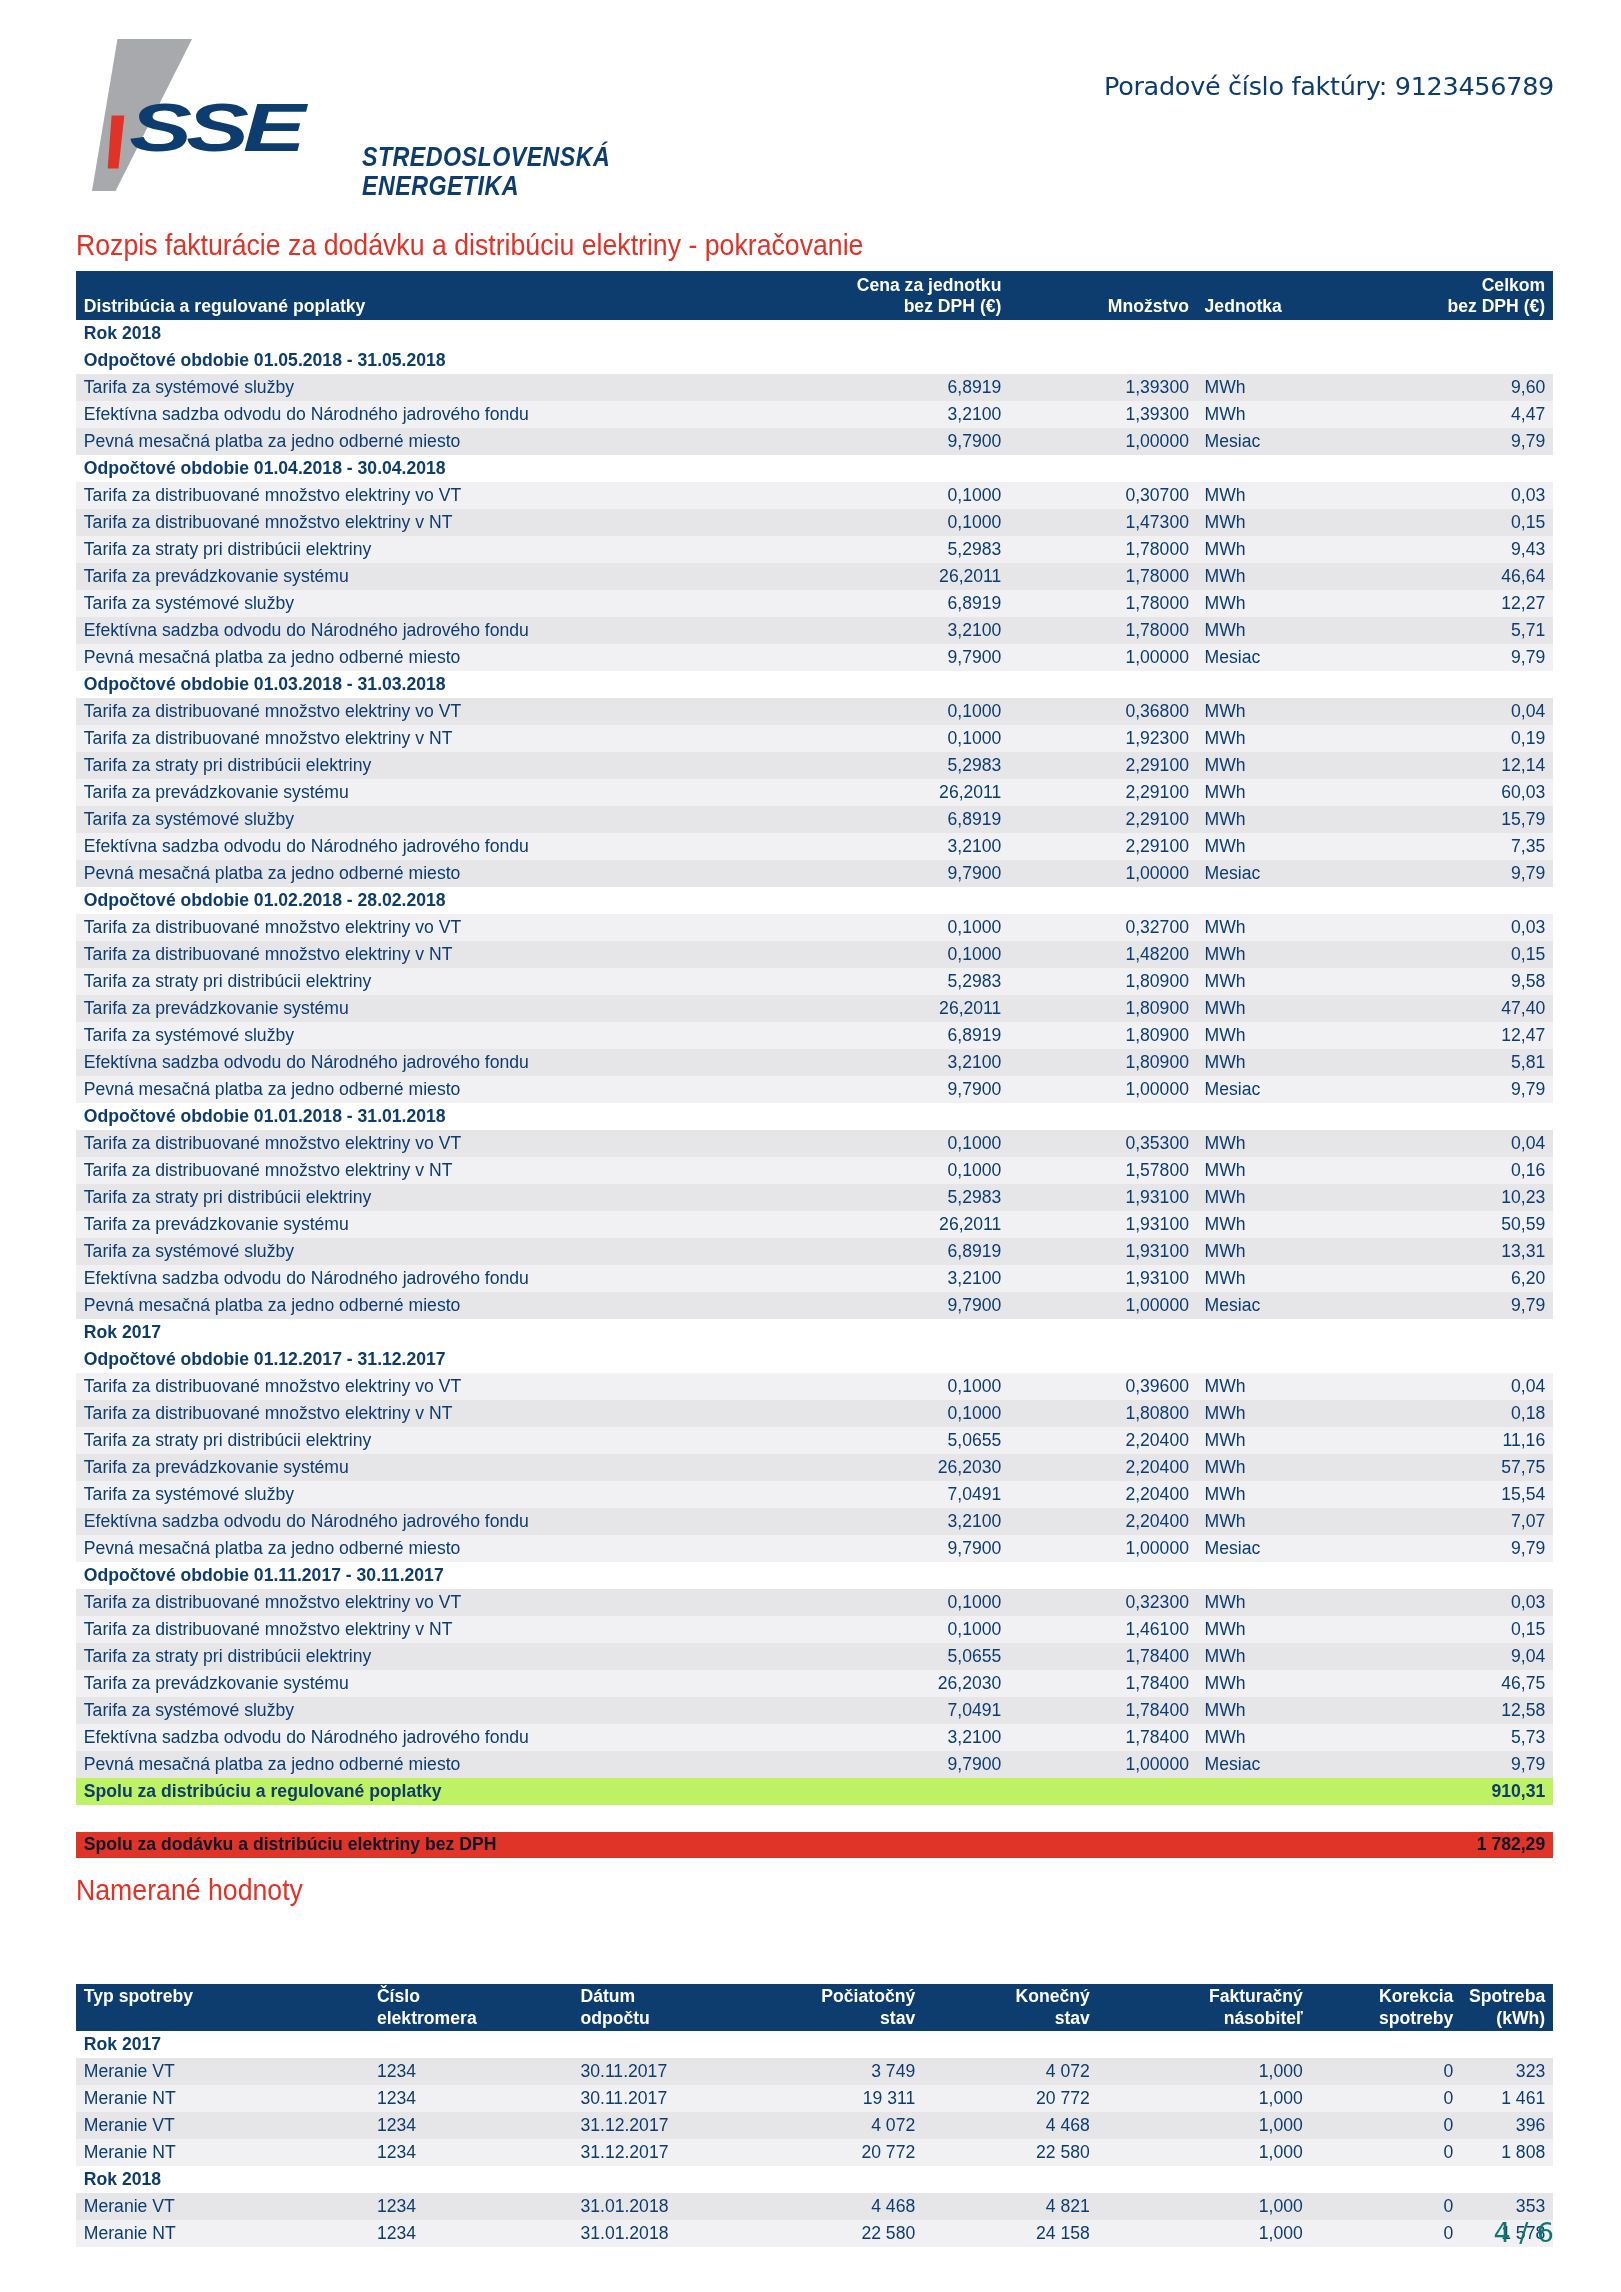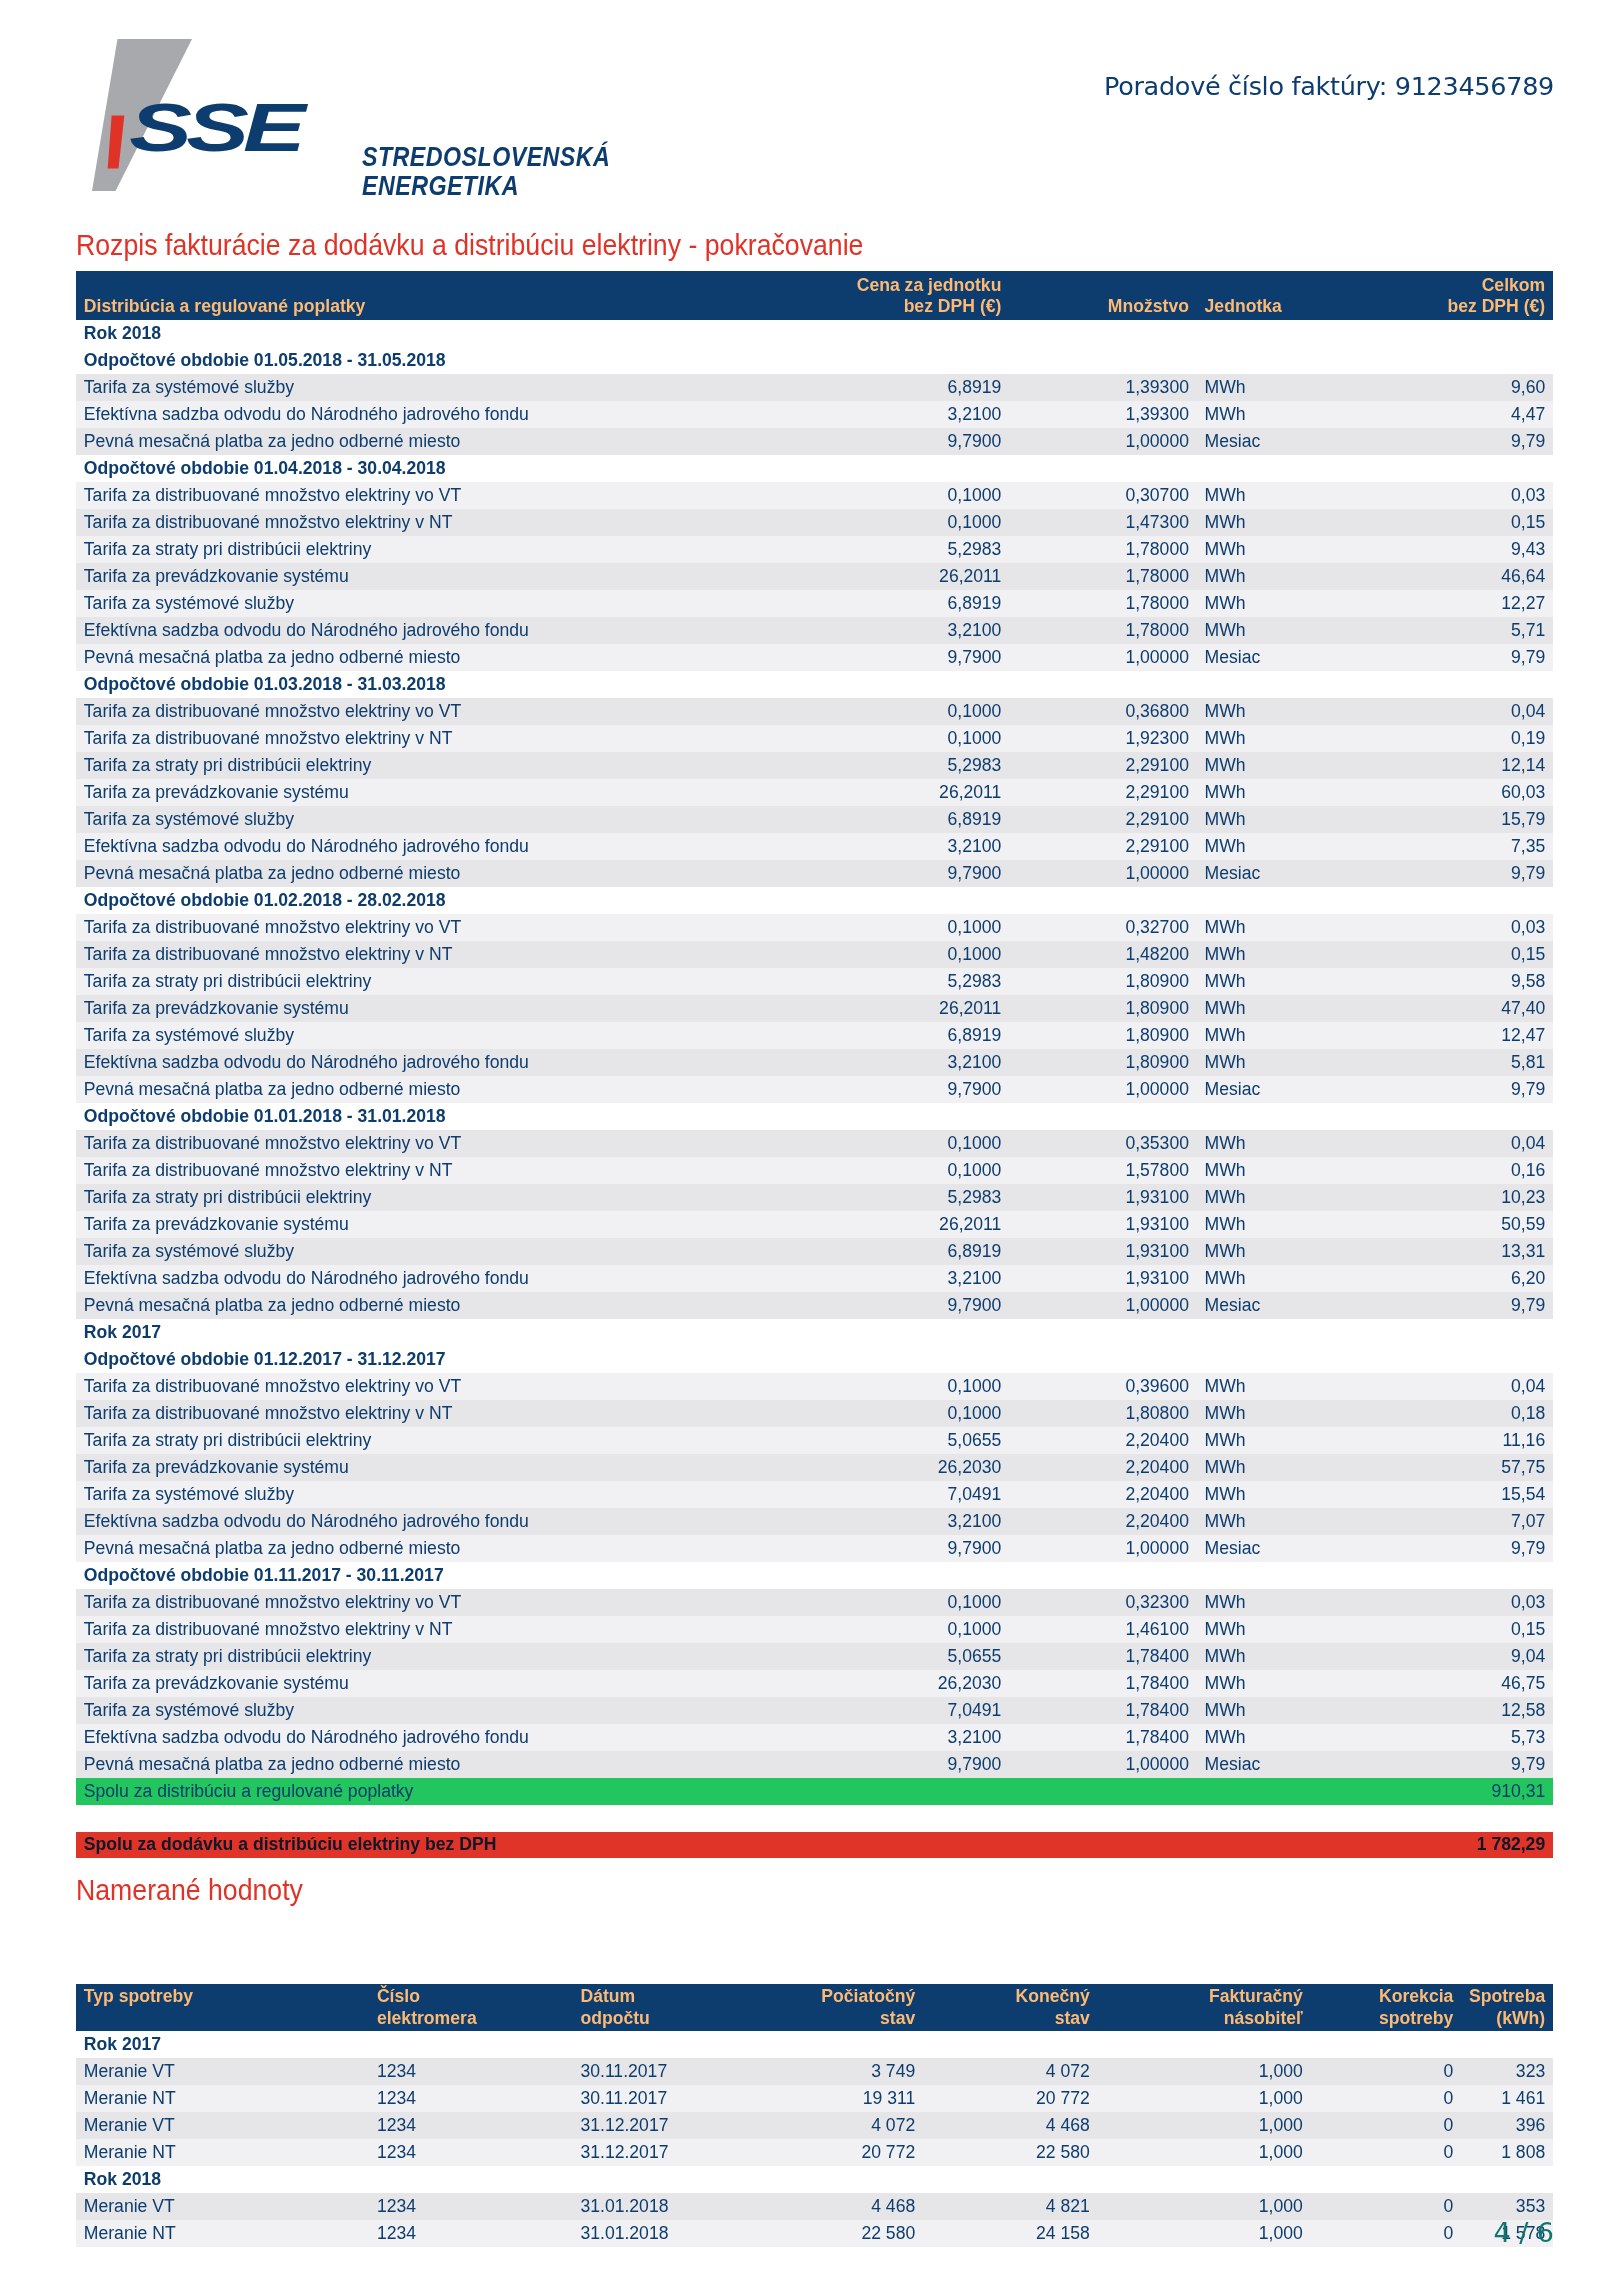--- a/index.html
+++ b/index.html
@@ -1,28 +1,28 @@
 <!DOCTYPE html>
 <html><head>
 <meta charset="utf-8">
 <style>
   html,body{margin:0;padding:0;background:#fff;}
   body{width:1621px;height:2293px;position:relative;font-family:"DejaVu Sans Condensed","DejaVu Sans",sans-serif;color:#0d3c6e;overflow:hidden;}
   .logo{position:absolute;left:92px;top:39px;width:549px;height:157px;}
   .invno{position:absolute;right:67px;top:71px;font-size:25.5px;color:#0d3c6e;font-family:"DejaVu Sans",sans-serif;letter-spacing:-0.3px;}
   .h-title{position:absolute;left:76px;font-family:"Liberation Sans",sans-serif;font-size:29px;color:#e03226;white-space:nowrap;transform:scaleX(0.92);transform-origin:left;}
   table{border-collapse:collapse;position:absolute;left:76px;width:1477px;font-family:"Liberation Sans",sans-serif;font-size:17.6px;color:#0d3c6e;}
-  th{background:#0d3c6e;color:#fdba74;font-weight:bold;font-size:17.6px;vertical-align:bottom;padding:2px 7.8px;line-height:21.6px;}
+  th{background:#0d3c6e;color:#ffffff;font-weight:bold;font-size:17.6px;vertical-align:bottom;padding:2px 7.8px;line-height:21.6px;}
   td{height:27px;padding:0 7.8px;line-height:26.5px;white-space:nowrap;}
   .r{text-align:right;}
   .l{text-align:left;}
   tr.sec td{font-weight:bold;background:#fff;}
   tr.odd td{background:#e6e6e8;}
   tr.even td{background:#f1f1f4;}
-  tr.total td{font-weight:normal;background:#22c55e;}
+  tr.total td{font-weight:bold;background:#bef264;}
   tr.grand td{background:#df3427;color:#0f172a;font-weight:bold;height:25.5px;line-height:25.5px;}
   .pageno{position:absolute;right:67px;top:2217px;font-size:27px;font-family:"DejaVu Sans",sans-serif;color:#0f766e;}
 </style>
 </head>
 <body>
 
 <div class="logo">
   <svg width="549" height="157" viewBox="0 0 560 160">
     <polygon points="26,0 102,0 24,155 0,155" fill="#a8a9ad"></polygon>
     <polygon points="20,78 33,78 27,132 16,132" fill="#e03226"></polygon>

